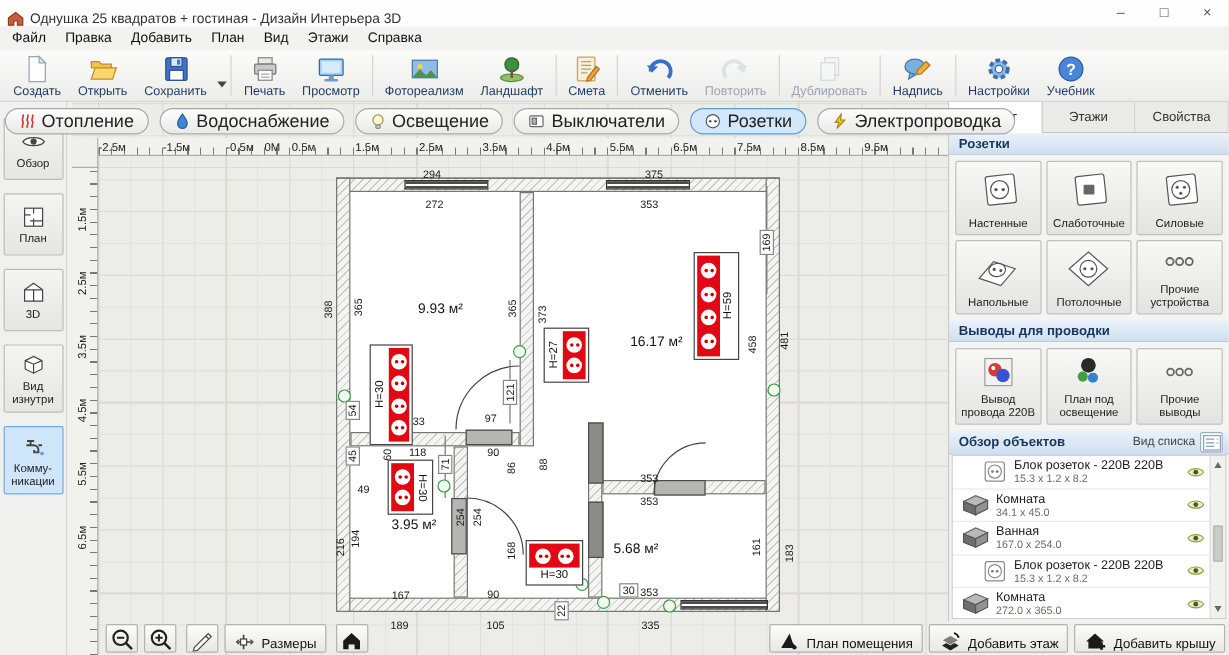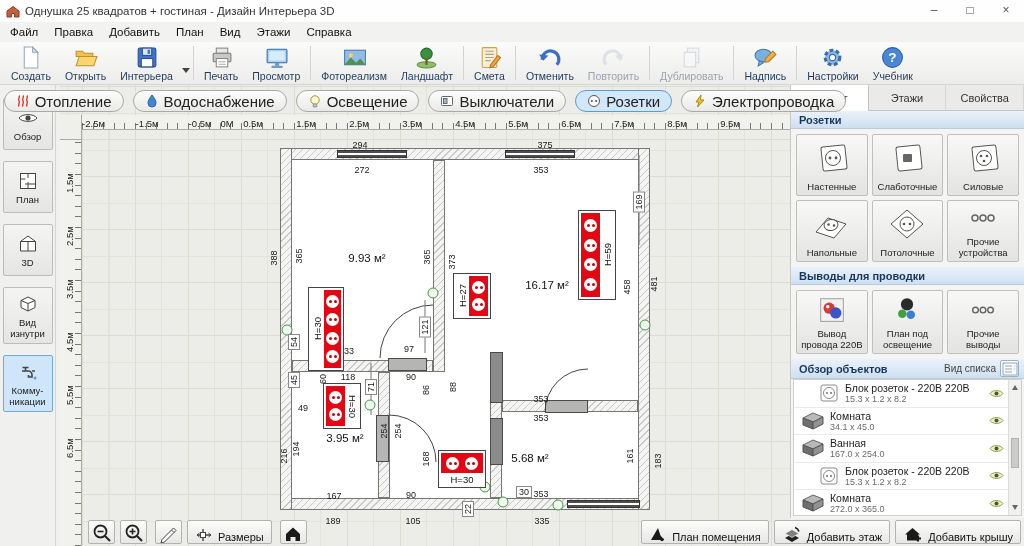--- a/index.html
+++ b/index.html
@@ -1,20 +1,20 @@
 <!DOCTYPE html>
 <html><head>
 <meta charset="utf-8">
 <style>
 *{margin:0;padding:0;box-sizing:border-box}
 html,body{background:#d8d8d6}
 body{font-family:"Liberation Sans",sans-serif}
 .app{position:relative;width:1024px;height:546px;background:#f0f0ee;overflow:hidden;color:#222;font-size:12px}
 
-.titlebar{height:22px;background:#fefefe;display:flex;align-items:center;padding:0 0 0 6px;gap:5px}
+.titlebar{height:22px;background:#fefefe;display:flex;align-items:flex-end;padding:0 0 0 6px;gap:5px}
 .titlebar .title{font-size:11.5px;color:#333}
 .wincontrols{margin-left:auto;display:flex;height:22px}
 .wc{width:36px;text-align:center;line-height:21px;font-size:12px;color:#555}
 
 .menubar{height:20px;background:#f2f2f0;display:flex;align-items:center;padding:0 2px}
 .menu-item{padding:0 8px;font-size:11.5px;color:#111}
 
 .toolbar{height:43px;background:linear-gradient(#fbfbfa,#ececea);display:flex;align-items:stretch;padding:0 4px;border-bottom:1px solid #d6d6d4}
 .tbtn{display:flex;flex-direction:column;align-items:center;justify-content:center;padding:1px 7px;gap:0}
 .tbtn span{font-size:10.5px;color:#1d3a5f;white-space:nowrap}
@@ -136,21 +136,21 @@
         </svg>
       <span>Открыть</span>
     </div>
     <div class="tbtn">
       <svg width="25" height="25" viewBox="0 0 24 24">
           <rect x="4" y="3" width="17" height="18" rx="1.5" fill="#3f74c9" stroke="#2b4f8e"></rect>
           <rect x="8" y="3" width="9" height="7" fill="#d9e6f5" stroke="#2b4f8e"></rect>
           <rect x="13" y="4.5" width="2.5" height="4" fill="#3f74c9"></rect>
           <rect x="7" y="13" width="11" height="8" fill="#fff" stroke="#2b4f8e"></rect>
         </svg>
-      <span>Интерьера</span>
+      <span>Сохранить</span>
     </div>
     <span class="drop"></span>
     <div class="tsep"></div>
     <div class="tbtn">
       <svg width="25" height="25" viewBox="0 0 24 24">
           <rect x="7" y="3" width="11" height="5" fill="#e8e8e8" stroke="#888"></rect>
           <rect x="4" y="8" width="17" height="8" rx="1" fill="#c9c9c9" stroke="#7a7a7a"></rect>
           <rect x="7" y="13" width="11" height="8" fill="#fff" stroke="#888"></rect>
           <path d="M9 16h7M9 18.5h7" stroke="#aaa"></path>
         </svg>

